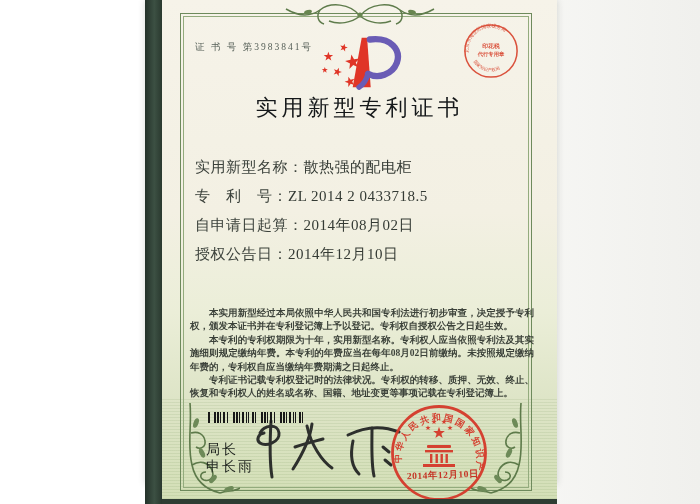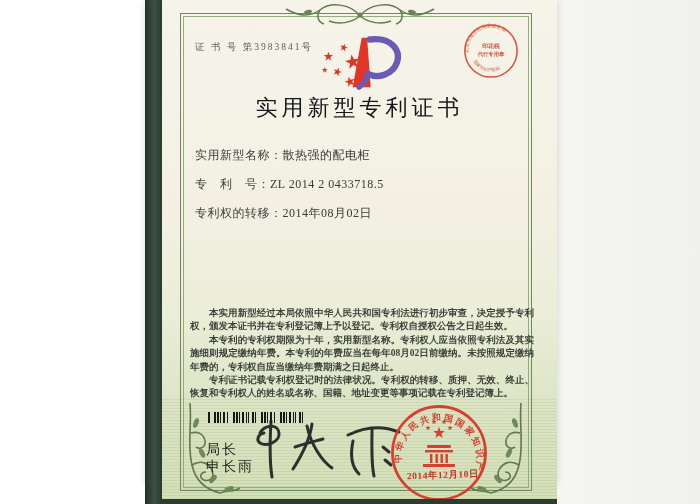--- a/index.html
+++ b/index.html
@@ -45,21 +45,21 @@
   .cert-no{
     position:absolute;left:33px;top:41px;
     font-size:9.5px;letter-spacing:2px;color:#55605а;color:#566058;
   }
   .logo{position:absolute;left:152px;top:29px;width:90px;height:66px;}
   .title{
     position:absolute;left:0;right:0;top:93px;text-align:center;
     font-size:22px;font-weight:normal;color:#15181a;letter-spacing:4px;
   }
   .fields{position:absolute;left:33px;top:149px;right:40px;}
-  .field-row{font-size:12px;color:#3b413b;margin-bottom:17px;line-height:12px;letter-spacing:.5px;}
+  .field-row{font-size:15px;color:#3b413b;margin-bottom:17px;line-height:12px;letter-spacing:.5px;margin-top:12px;}
   .field-row .lab{color:#3b413b;}
   .field-row .val{color:#343a34;}
   .body-text{
     position:absolute;left:28px;top:307px;width:344px;
     font-size:9.5px;line-height:13.4px;color:#3c423a;text-align:justify;
   }
   .body-text p{margin:0;text-indent:2em;font-weight:bold;}
   .barcode{
     position:absolute;left:46px;top:412px;width:100px;height:11px;
     background:repeating-linear-gradient(90deg,
@@ -173,21 +173,24 @@
       <div class="title">实用新型专利证书</div>
 
       <div class="fields">
         <div class="field-row">
           <span class="lab">实用新型名称：</span><span class="val">散热强的配电柜</span>
         </div>
         <div class="field-row">
           <span class="lab">专　利　号：</span><span class="val">ZL 2014 2 0433718.5</span>
         </div>
         <div class="field-row">
-          <span class="lab">专利权的转移：</span><span class="val">2014年08月02日</span>
+          <span class="lab">自申请日起算：</span><span class="val">2014年08月02日</span>
+        </div>
+        <div class="field-row">
+          <span class="lab">授权公告日：</span><span class="val">2014年12月10日</span>
         </div>
       </div>
 
       <div class="body-text">
         <p>本实用新型经过本局依照中华人民共和国专利法进行初步审查，决定授予专利权，颁发本证书并在专利登记簿上予以登记。专利权自授权公告之日起生效。</p>
         <p>本专利的专利权期限为十年，实用新型名称。专利权人应当依照专利法及其实施细则规定缴纳年费。本专利的年费应当在每年08月02日前缴纳。未按照规定缴纳年费的，专利权自应当缴纳年费期满之日起终止。</p>
         <p>专利证书记载专利权登记时的法律状况。专利权的转移、质押、无效、终止、恢复和专利权人的姓名或名称、国籍、地址变更等事项记载在专利登记簿上。</p>
       </div>
 
       <div class="barcode"></div>

